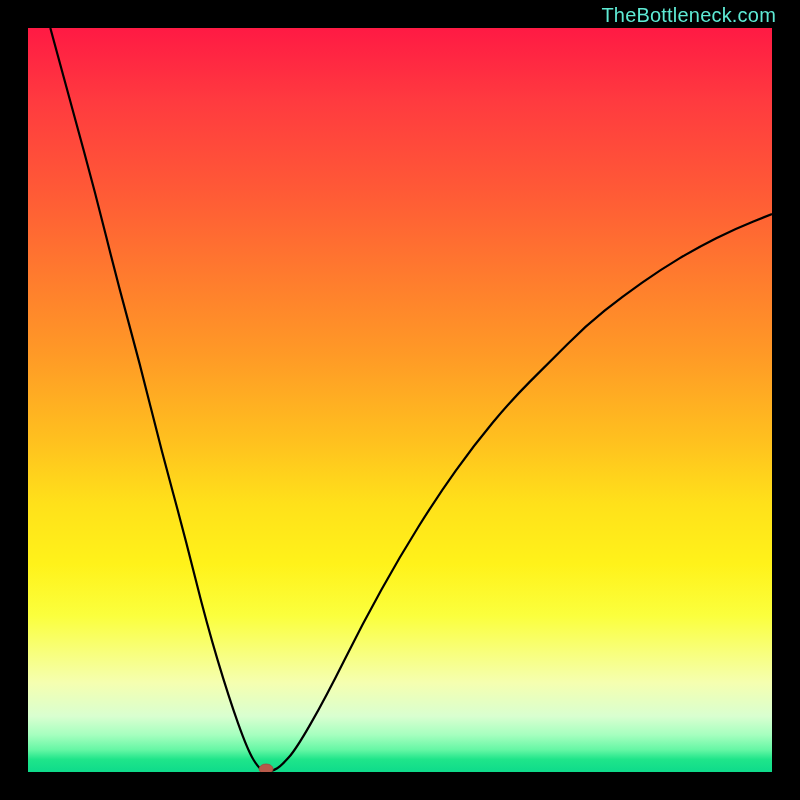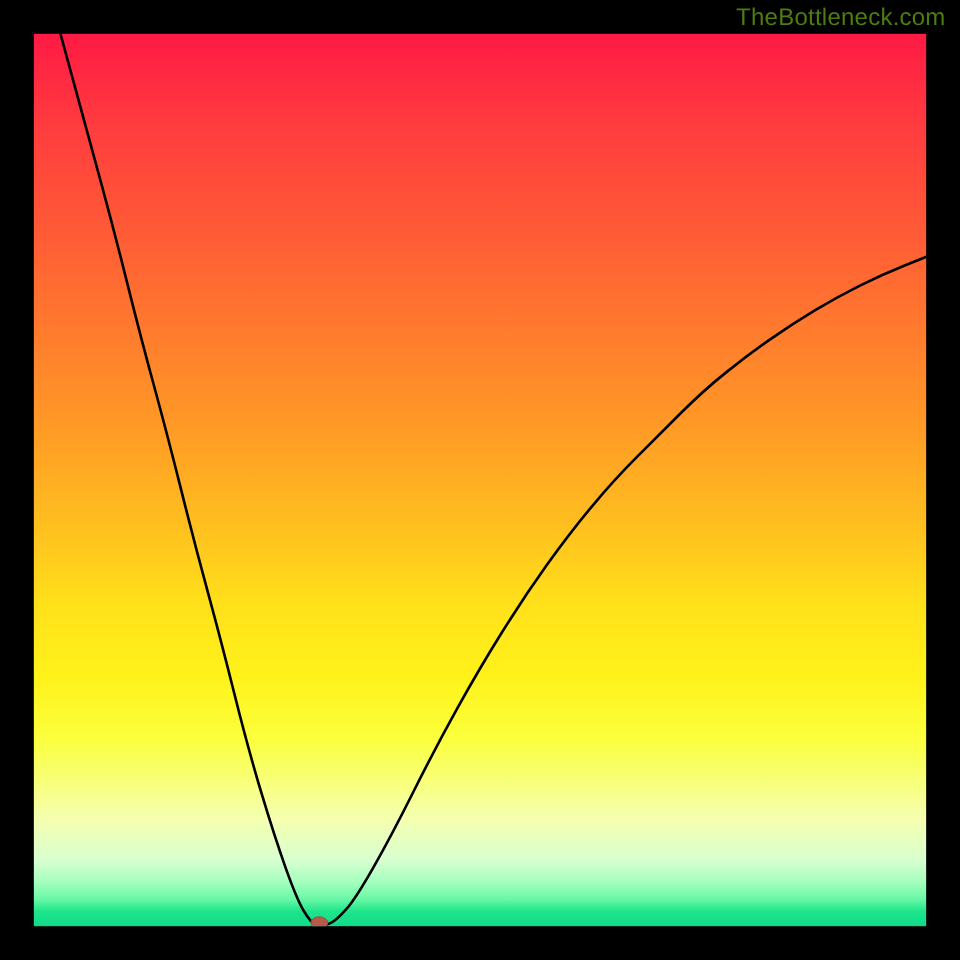--- a/index.html
+++ b/index.html
@@ -45,22 +45,22 @@
       #d9ffd0 92.5%,
       #a6ffbf 95%,
       #66f7a5 97%,
       #1fe58a 98.3%,
       #0edb8b 100%
     );
   }
   .watermark {
     position: absolute;
     top: 4px;
-    right: 12px;
-    color: #4d7c0f;
+    right: 24px;
+    color: #5eead4;
     font-size: 20px;
     letter-spacing: 0.2px;
     user-select: none;
   }
   svg {
     position: absolute;
     inset: 0;
   }
   .curve {
     fill: none;

